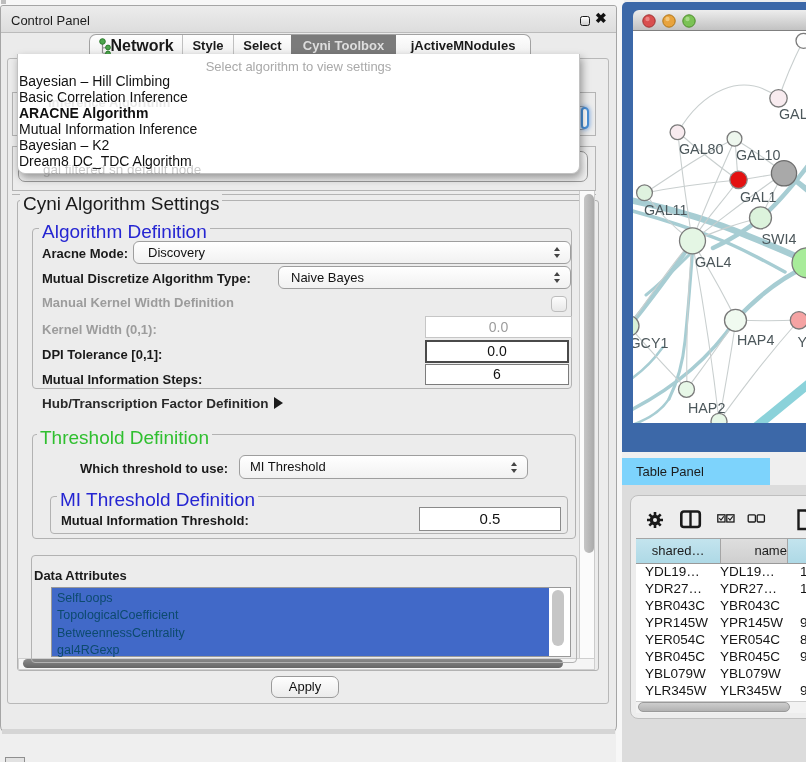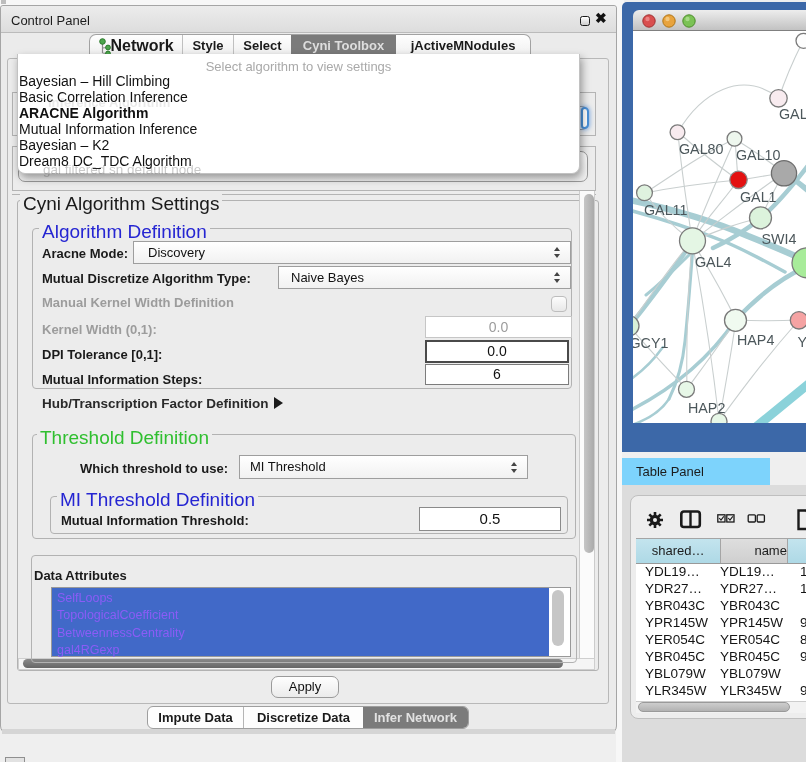--- a/index.html
+++ b/index.html
@@ -2,21 +2,21 @@
 <html><head>
 <meta charset="utf-8">
 <style>
 *{margin:0;padding:0;box-sizing:border-box}
 html,body{width:806px;height:762px;overflow:hidden}
 body{position:relative;font-family:"Liberation Sans",sans-serif;background:#efefef}
 .abs{position:absolute}
 .group{position:absolute;border:1px solid #b2b2b2;border-radius:4px}
 .glabel{position:absolute;font-size:19px;background:#ececec;padding:0 3px;white-space:nowrap}
 .blabel{position:absolute;font-size:13px;font-weight:bold;color:#1a1a1a;white-space:nowrap}
-.combo{position:absolute;background:linear-gradient(#ffffff,#f1f1f1);border:1px solid #9e9e9e;border-radius:0;font-size:13px;color:#111}
+.combo{position:absolute;background:linear-gradient(#ffffff,#f1f1f1);border:1px solid #9e9e9e;border-radius:6px;font-size:13px;color:#111}
 .combo .ar{position:absolute;right:9px;top:50%;width:7px;height:11px;margin-top:-5.5px}
 .combo .ar:before{content:"";position:absolute;left:0;top:0;border-left:3.5px solid transparent;border-right:3.5px solid transparent;border-bottom:4px solid #444}
 .combo .ar:after{content:"";position:absolute;left:0;bottom:0;border-left:3.5px solid transparent;border-right:3.5px solid transparent;border-top:4px solid #444}
 .field{position:absolute;background:#fff;font-size:14px;color:#111;text-align:center;padding:0 7px;line-height:20px}
 </style>
 </head>
 <body>
 
 <div class="abs" style="left:616px;top:0;width:8px;height:762px;background:#f7f7f7"></div>
 <div class="abs" style="left:0;top:0;width:616px;height:6px;background:#f7f7f7"></div>
@@ -100,30 +100,25 @@
 
   <div class="blabel" style="left:60px;top:507px">Mutual Information Threshold:</div>
   <div class="field" style="left:418px;top:501px;width:142px;height:24px;border:1.5px solid #8a8a8a;line-height:21px;font-size:15px">0.5</div>
 
   <div class="group" style="left:30px;top:549px;width:546px;height:108px"></div>
 
   <div class="blabel" style="left:33px;top:562px">Data Attributes</div>
 
   <div class="abs" style="left:50px;top:581px;width:520px;height:70px;background:#fff;border:1px solid #999"></div>
   <div class="abs" style="left:51px;top:582px;width:497px;height:68px;background:#4169c8"></div>
-  <div class="abs" style="left:56px;top:584px;font-size:12.5px;color:#8b5cf6;line-height:17.3px">SelfLoops<br>TopologicalCoefficient<br>BetweennessCentrality<br>gal4RGexp</div>
+  <div class="abs" style="left:56px;top:584px;font-size:12.5px;color:#0c4a6e;line-height:17.3px">SelfLoops<br>TopologicalCoefficient<br>BetweennessCentrality<br>gal4RGexp</div>
   <div class="abs" style="left:551px;top:584px;width:12px;height:56px;background:#c6c6c6;border-radius:6px"></div>
 
   <div class="abs" style="left:270px;top:670px;width:68px;height:22px;background:linear-gradient(#fefefe,#ebebeb);border:1px solid #9a9a9a;border-radius:7px;font-size:13px;color:#111;text-align:center;line-height:20px">Apply</div>
 
-  <div class="abs" style="left:146px;top:700px;height:23px;display:flex;border:1px solid #9e9e9e;border-radius:6px;overflow:hidden;background:#fdfdfd">
-    <div style="width:96px;font-size:13px;font-weight:bold;color:#1a1a1a;text-align:center;line-height:22px;border-right:1px solid #b5b5b5">Impute Data</div>
-    <div style="width:119px;font-size:13px;font-weight:bold;color:#1a1a1a;text-align:center;line-height:22px">Discretize Data</div>
-    <div style="width:105px;font-size:13px;font-weight:bold;color:#e2e2e2;text-align:center;line-height:22px;background:#7b7b7b">Infer Network</div>
-  </div>
   <div class="abs" style="left:1px;top:723px;width:613px;height:5px;background:#d5d5d5"></div>
 </div>
 
 <div class="abs" style="left:17px;top:54px;width:563px;height:120px;background:#fff;border:1px solid #c2c2c2;border-top:none;border-radius:0 0 8px 8px;box-shadow:2px 4px 9px rgba(0,0,0,.38);z-index:30">
   <div style="position:absolute;left:0;top:5px;width:100%;text-align:center;font-size:13px;color:#a9a9a9">Select algorithm to view settings</div>
   <div style="position:absolute;left:30px;top:41px;font-size:13px;font-weight:bold;color:rgba(50,50,50,.10)">Inference Algorithm</div>
   <div style="position:absolute;left:25px;top:108px;font-size:13.5px;color:rgba(60,60,60,.28)">gal filtered sn default node</div>
   <div style="position:absolute;left:1px;top:19px;font-size:14px;color:#111;line-height:16px">Bayesian – Hill Climbing<br>Basic Correlation Inference<br><b>ARACNE Algorithm</b><br>Mutual Information Inference<br>Bayesian – K2<br>Dream8 DC_TDC Algorithm</div>
 </div>
 

